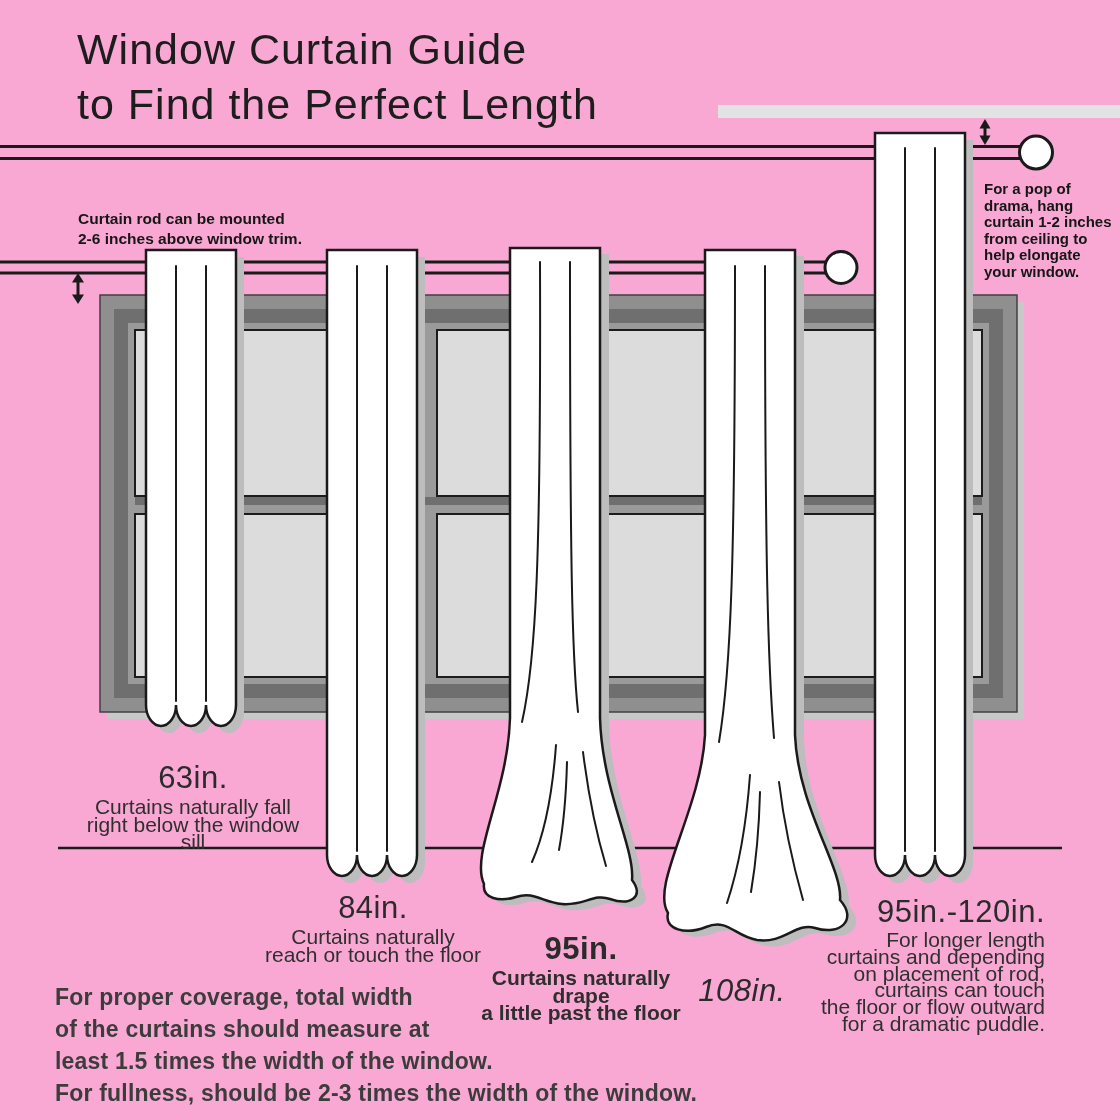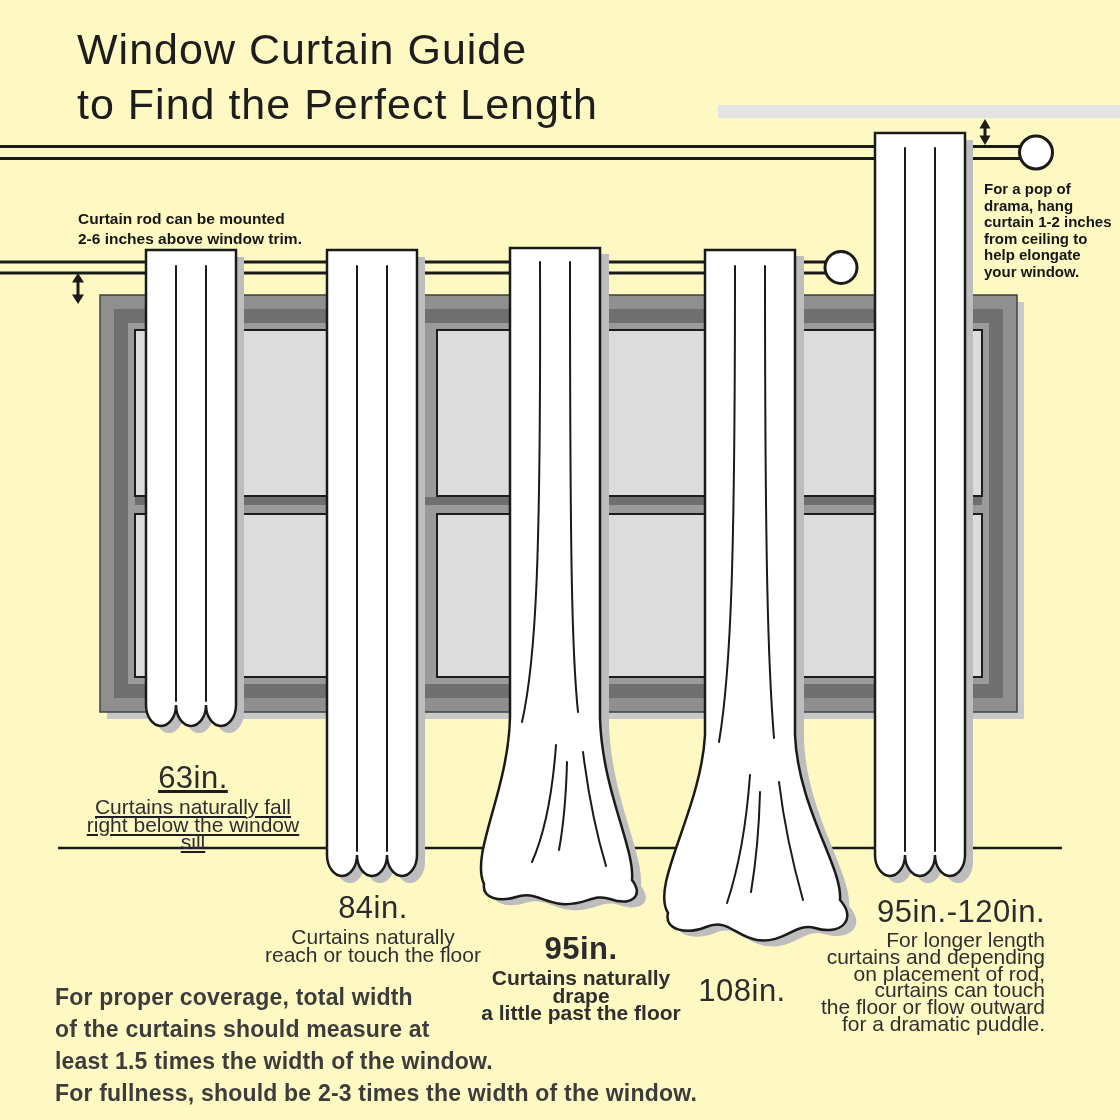--- a/index.html
+++ b/index.html
@@ -1,30 +1,30 @@
 <!DOCTYPE html>
 <html><head>
 <meta charset="utf-8">
 <style>
   html,body{margin:0;padding:0;background:#ffffff;}
-  #stage{position:relative;width:1120px;height:1120px;background:#fef9c3;overflow:hidden;
+  #stage{position:relative;width:1120px;height:1120px;background:#f9a8d4;overflow:hidden;
          font-family:"Liberation Sans","DejaVu Sans",sans-serif;color:#1d1d1d;}
   #art{position:absolute;left:0;top:0;}
   .txt{position:absolute;white-space:pre-line;}
   .title{left:77px;top:22px;font-size:43px;line-height:55px;letter-spacing:1px;color:#1d1d1d;}
   .intro{left:78px;top:160px;font-size:15.5px;line-height:19.5px;color:#1b1b1b;}
   .rodnote{left:78px;top:209px;font-size:15.5px;line-height:19.5px;font-weight:bold;color:#161616;}
   .ceilnote{left:984px;top:181px;width:140px;font-size:15px;line-height:16.5px;font-weight:bold;color:#161616;}
   .lbl{position:absolute;text-align:center;}
   .lbl .len{font-size:31px;letter-spacing:0.5px;color:#2b2b2b;}
   .lbl .desc{font-size:21px;line-height:17.5px;color:#2f2f2f;white-space:pre-line;margin-top:2px;}
-  .lbl1{left:73px;top:760px;width:240px;text-decoration:underline;}
+  .lbl1{left:73px;top:760px;width:240px;}
   .lbl2{left:253px;top:853px;width:240px;margin-top:37px;}
   .lbl3{left:461px;top:931px;width:240px;font-weight:bold;}
-  .lbl4{left:622px;top:973px;width:240px;}
+  .lbl4{left:622px;top:973px;width:240px;font-style:italic;}
   .lbl5{left:805px;top:894px;width:240px;text-align:right;}
   .lbl5 .desc{line-height:16.8px;}
   .footer{left:55px;top:981px;font-size:23px;line-height:32px;font-weight:bold;color:#3c3c3c;letter-spacing:0.2px;}
 </style>
 </head>
 <body>
 
 <div id="stage">
 
   <svg id="art" width="1120" height="1120" viewBox="0 0 1120 1120">

